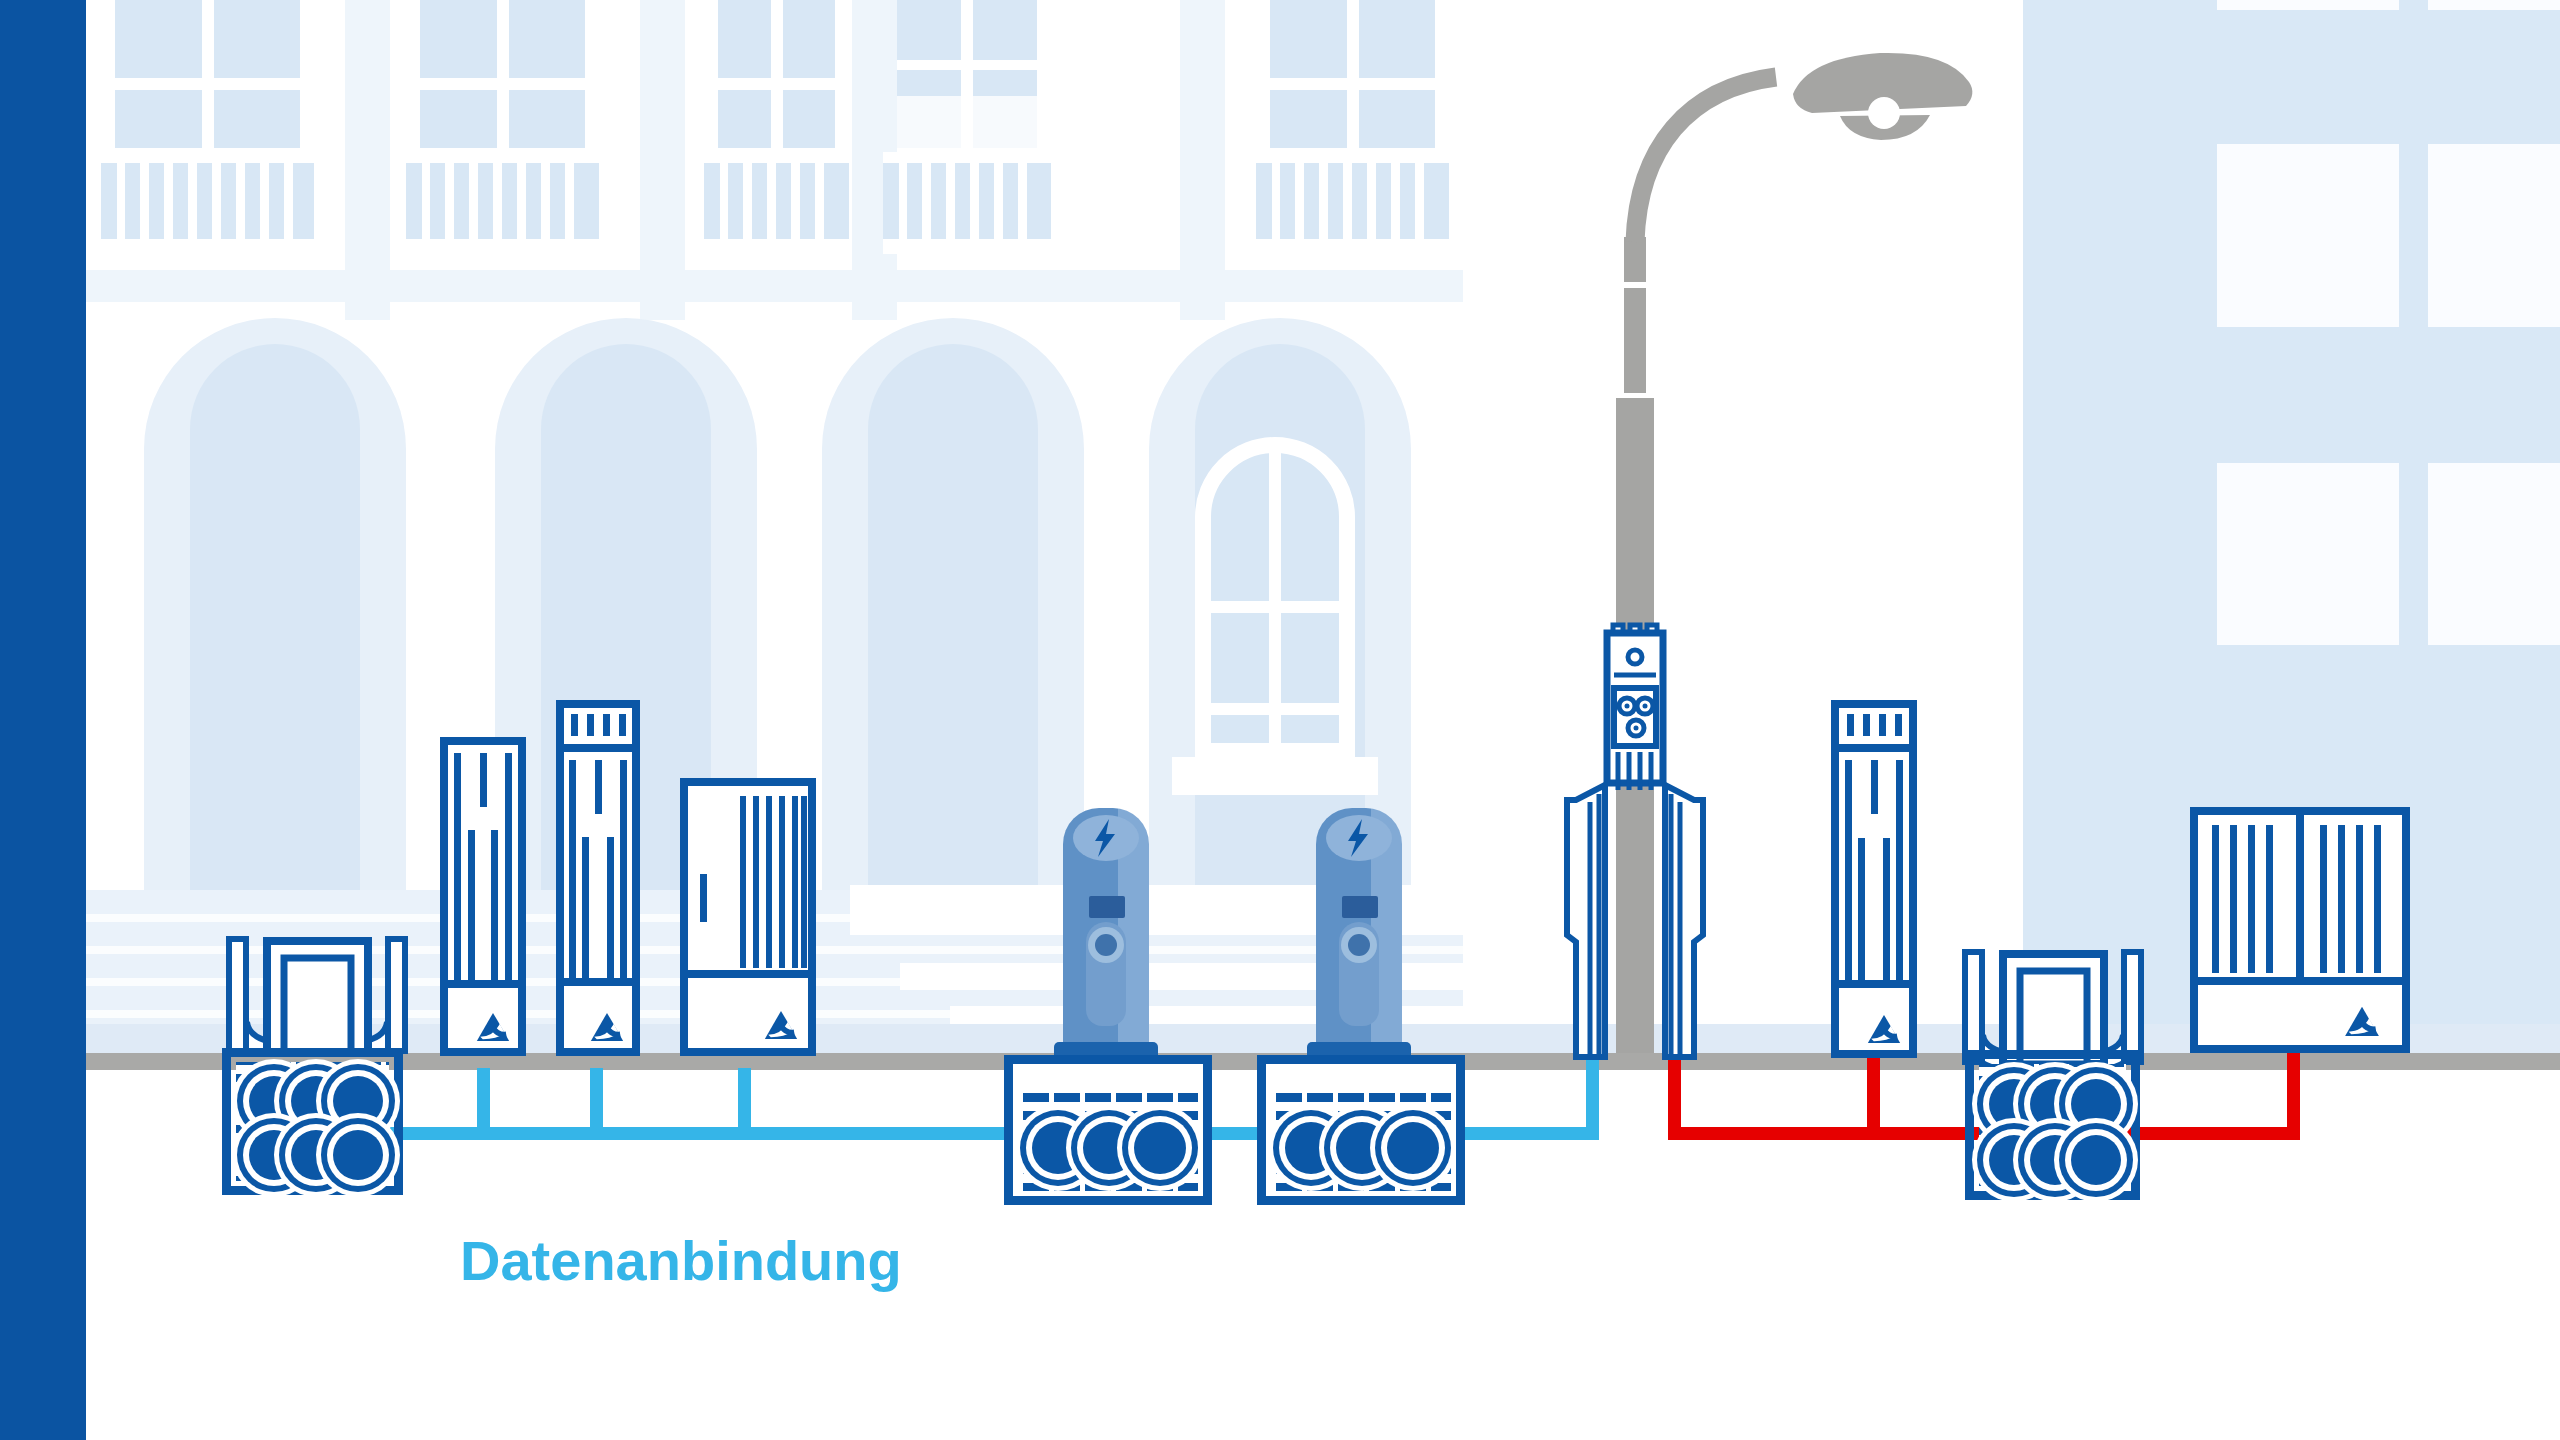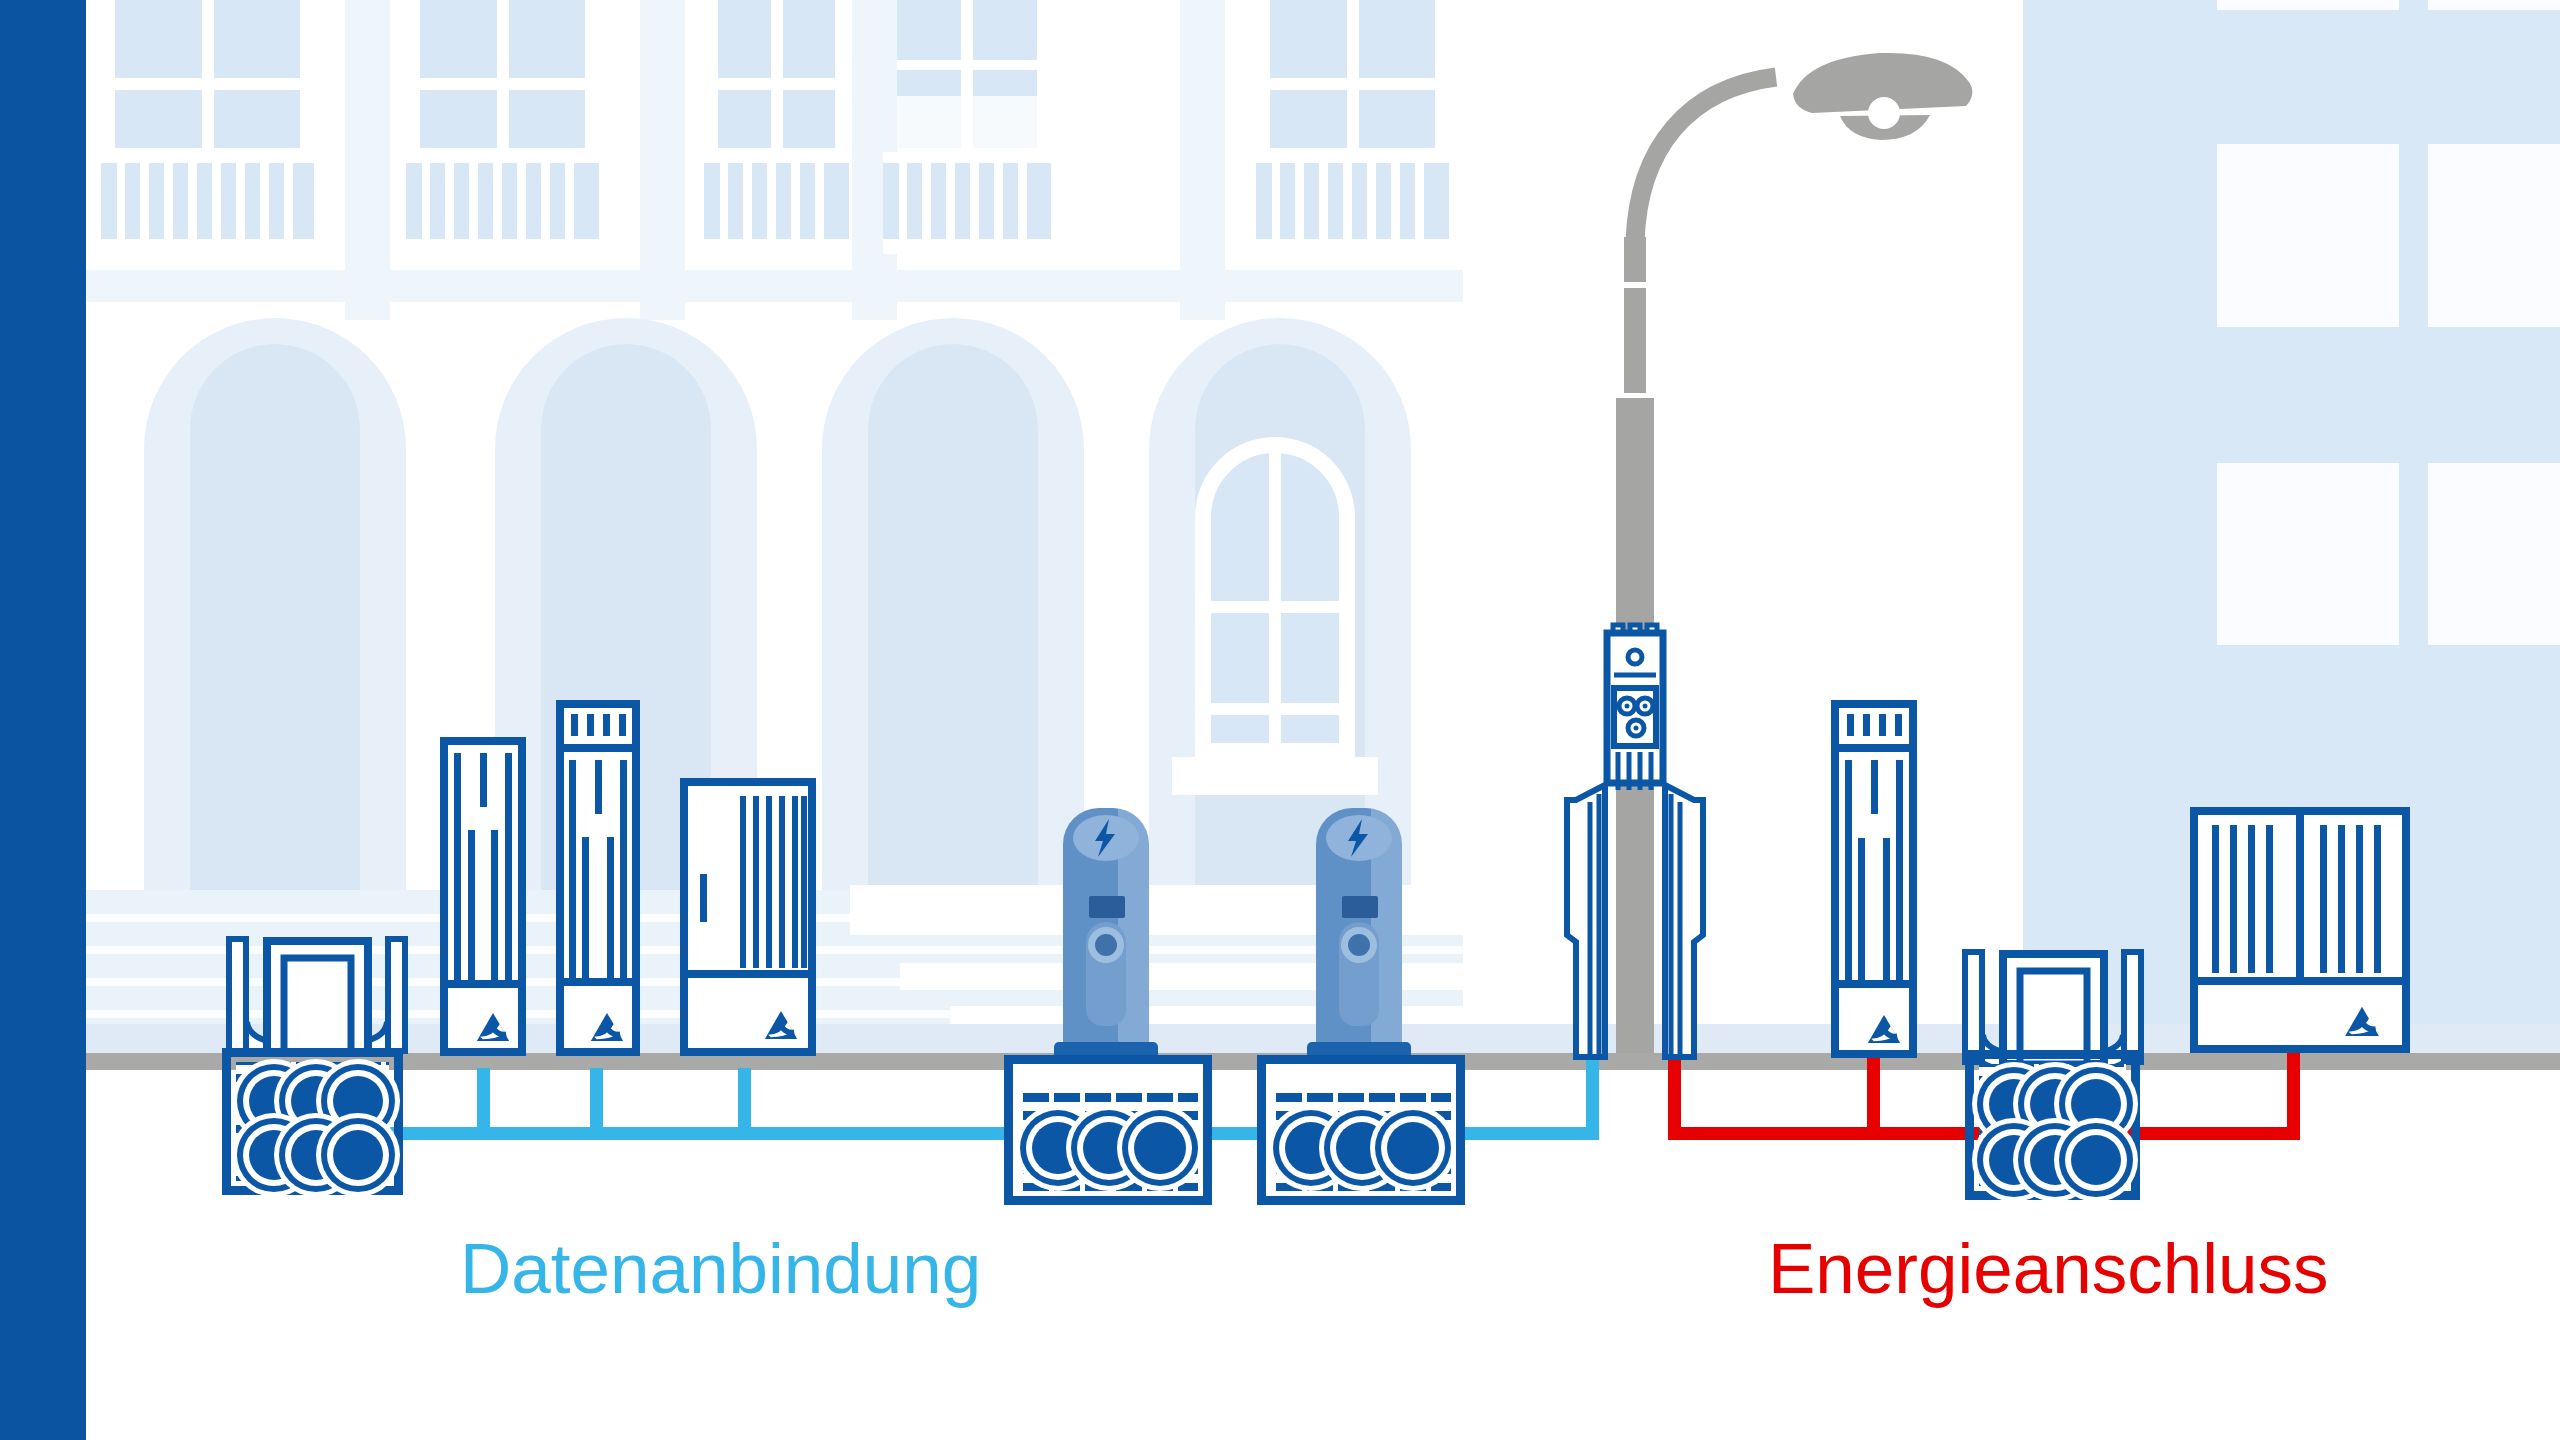--- a/index.html
+++ b/index.html
@@ -42,21 +42,21 @@
   
   .station{position:absolute;width:86px;height:247px;z-index:4;}
   .station .body{position:absolute;inset:0 0 10px 0;border-radius:36px 36px 0 0;
         background:linear-gradient(90deg,var(--pillar-body) 0 64%,var(--pillar-hi) 64%);}
   .station .cap{position:absolute;left:10px;top:7px;width:66px;height:46px;border-radius:50%;background:var(--pillar-top);}
   .station .disp{position:absolute;left:26px;top:88px;width:36px;height:22px;background:var(--pillar-display);border-radius:2px;}
   .station .hol{position:absolute;left:23px;top:114px;width:40px;height:104px;border-radius:20px 20px 16px 16px;background:var(--pillar-holster);}
   .station .hol::before{content:"";position:absolute;left:2px;top:5px;width:36px;height:36px;border-radius:50%;background:var(--pillar-ring);}
   .station .hol::after{content:"";position:absolute;left:9px;top:12px;width:22px;height:22px;border-radius:50%;background:var(--pillar-core);}
   .station .foot{position:absolute;left:-9px;bottom:0;width:104px;height:13px;border-radius:5px 5px 0 0;background:var(--pillar-base);}
-  .label{position:absolute;font-size:71px;font-weight:400;letter-spacing:0;white-space:nowrap;z-index:6;}
+  .label{position:absolute;font-size:56px;font-weight:700;letter-spacing:0;white-space:nowrap;z-index:6;}
   svg .bl{stroke:var(--brand-blue);fill:#fff;}
 </style>
 </head>
 <body>
 
 <div class="stage">
 
   <div class="abs" style="left:86px;top:0;width:1377px;height:1053px;background:#fff;overflow:hidden;">
 
     <div class="abs" style="left:259px;top:0;width:45px;height:320px;background:var(--facade-tint);"></div>
@@ -338,16 +338,15 @@
     <div class="base" style="height:60px;">
       <svg class="logo" style="right:22px;bottom:8px;" width="36" height="32" viewBox="0 0 40 36">
         <path fill="currentColor" d="M1,35 L20,2 L27,14 L39,35 Z"></path>
         <path fill="#fff" d="M5,30 Q20,30 28,15 L34,26 Q24,33 8,33 Z"></path>
         <path fill="currentColor" d="M22,17 q5,8 13,7 l1,6 q-12,2 -18,-8 z"></path>
       </svg>
     </div>
   </div>
 
   <div class="label" style="left:460px;top:1228px;color:var(--data-cyan);">Datenanbindung</div>
-  <div class="label" style="left:1768px;top:1228px;color:var(--energy-red);">Energieanschluss</div>
 
   <div class="abs" style="left:0;top:0;width:86px;height:1440px;background:var(--bar-blue);z-index:7;"></div>
 </div>
 
 </body></html>

